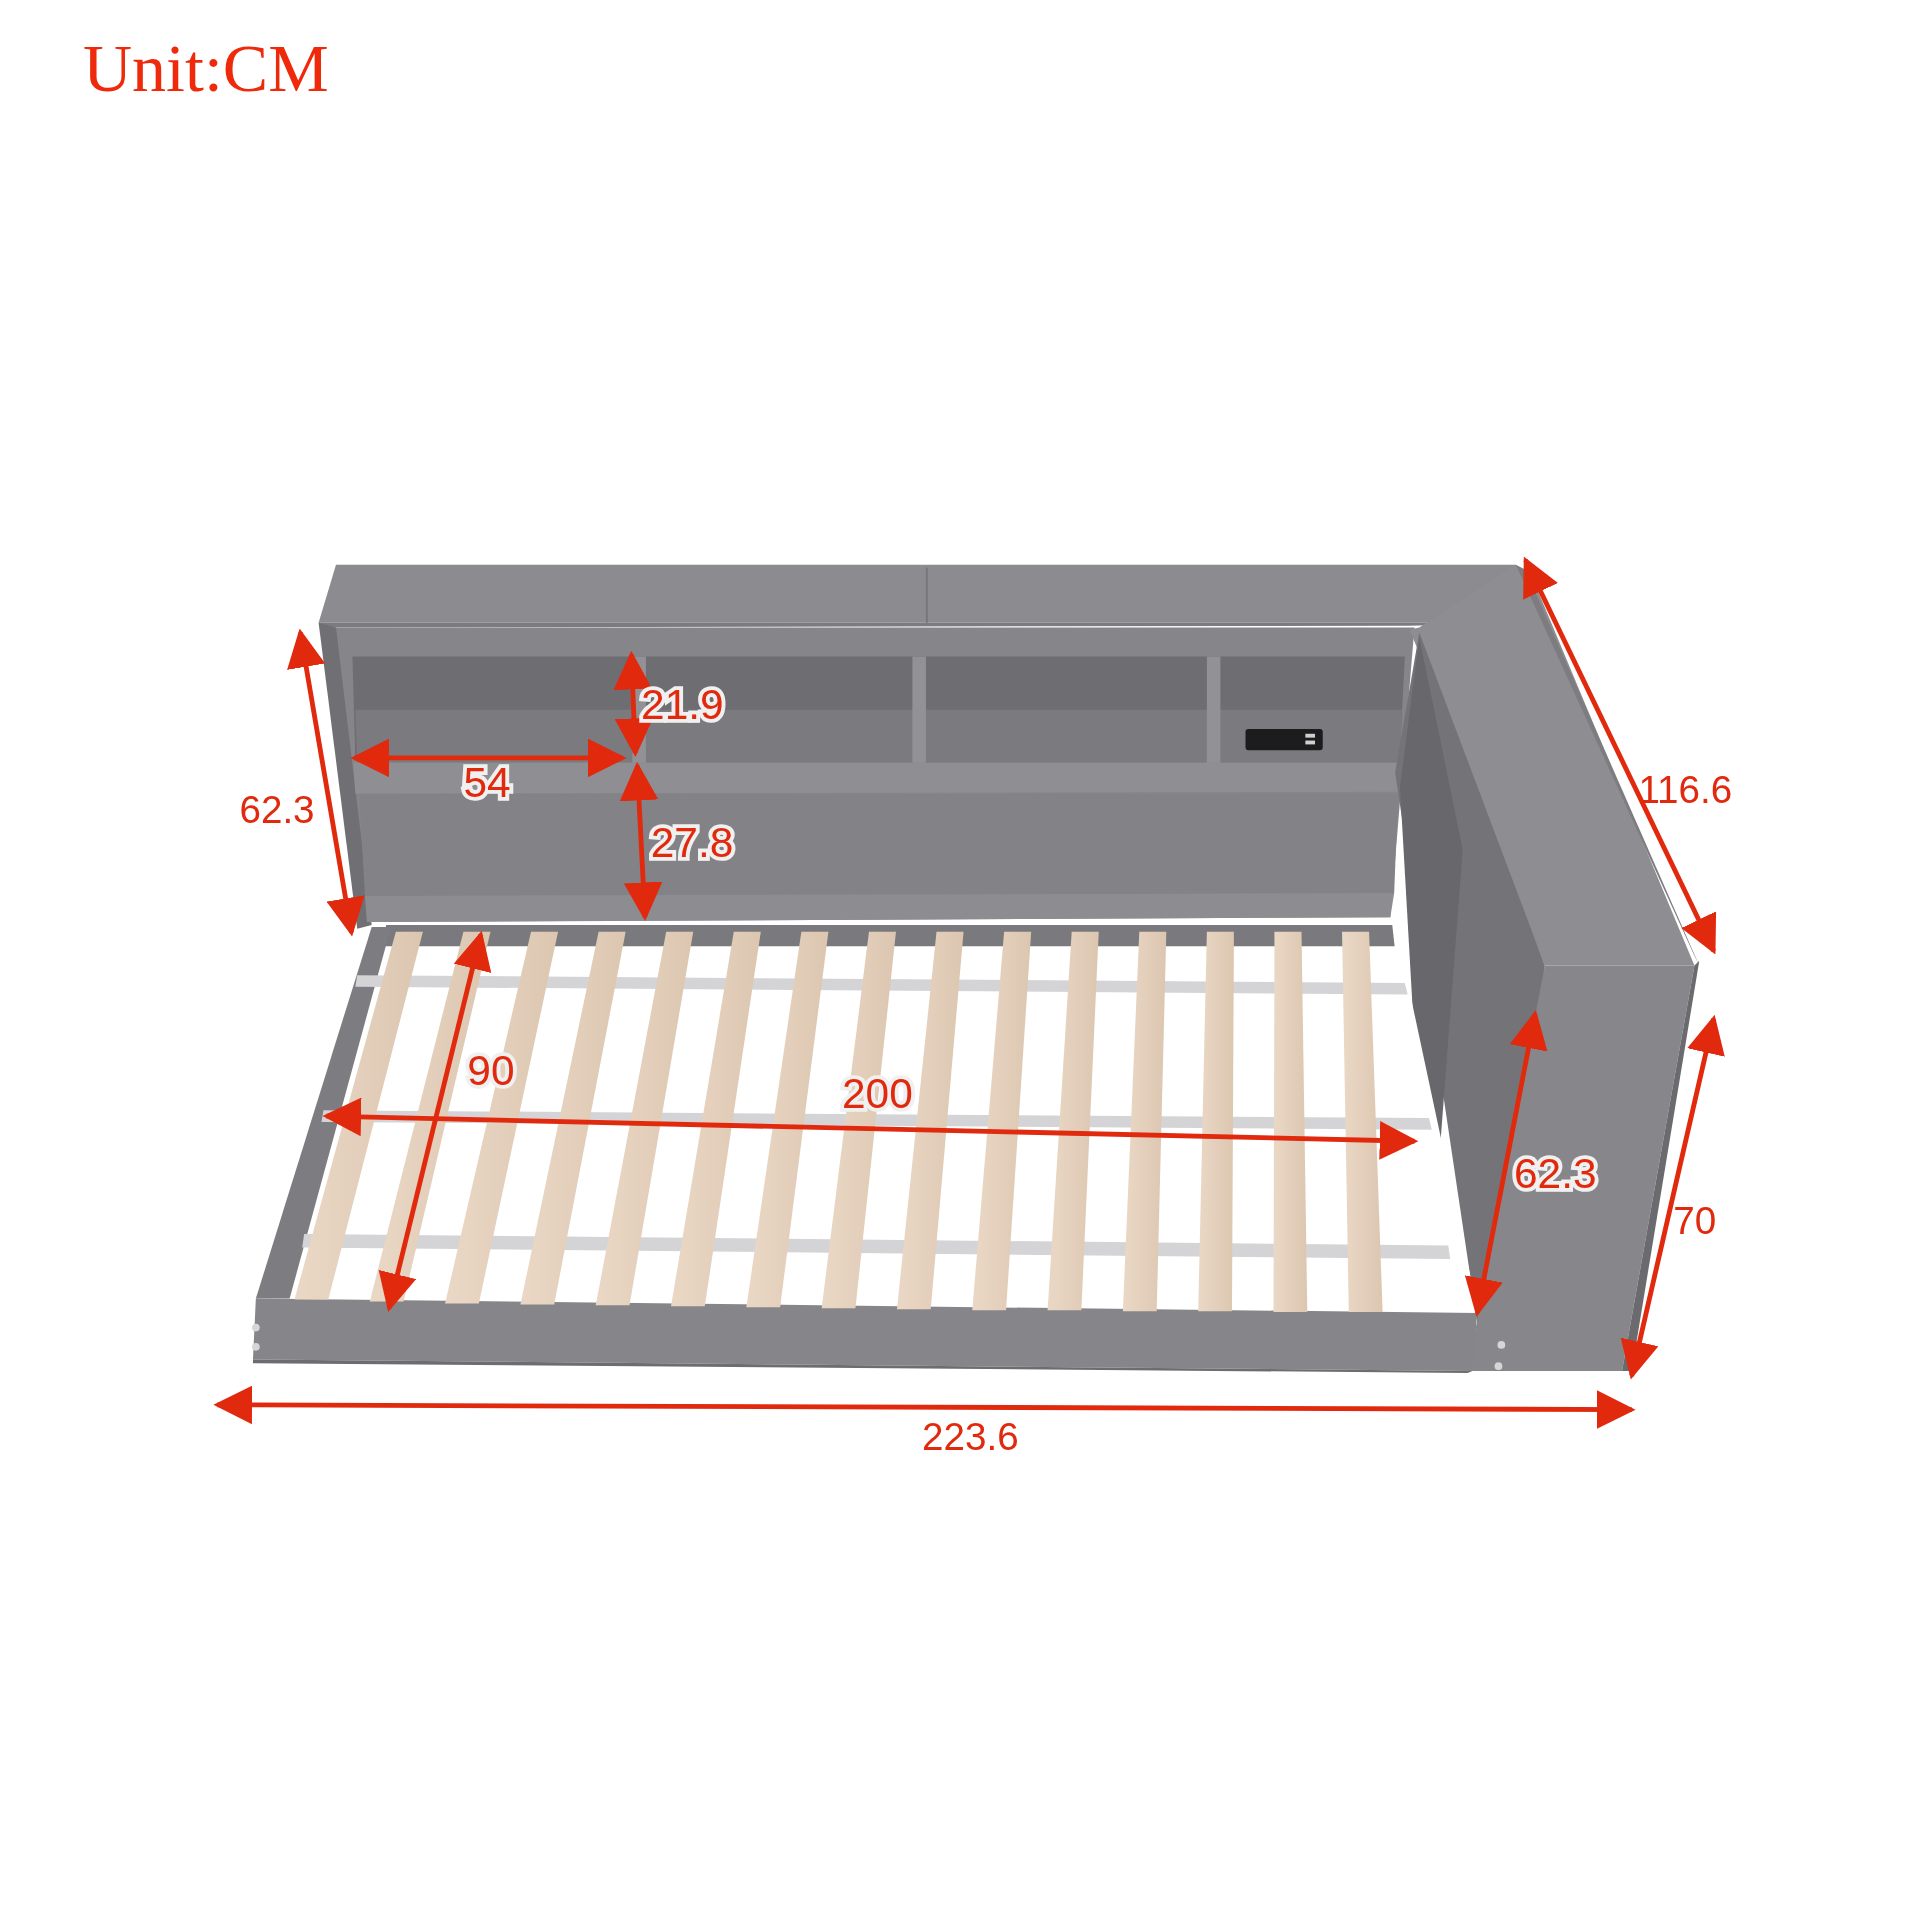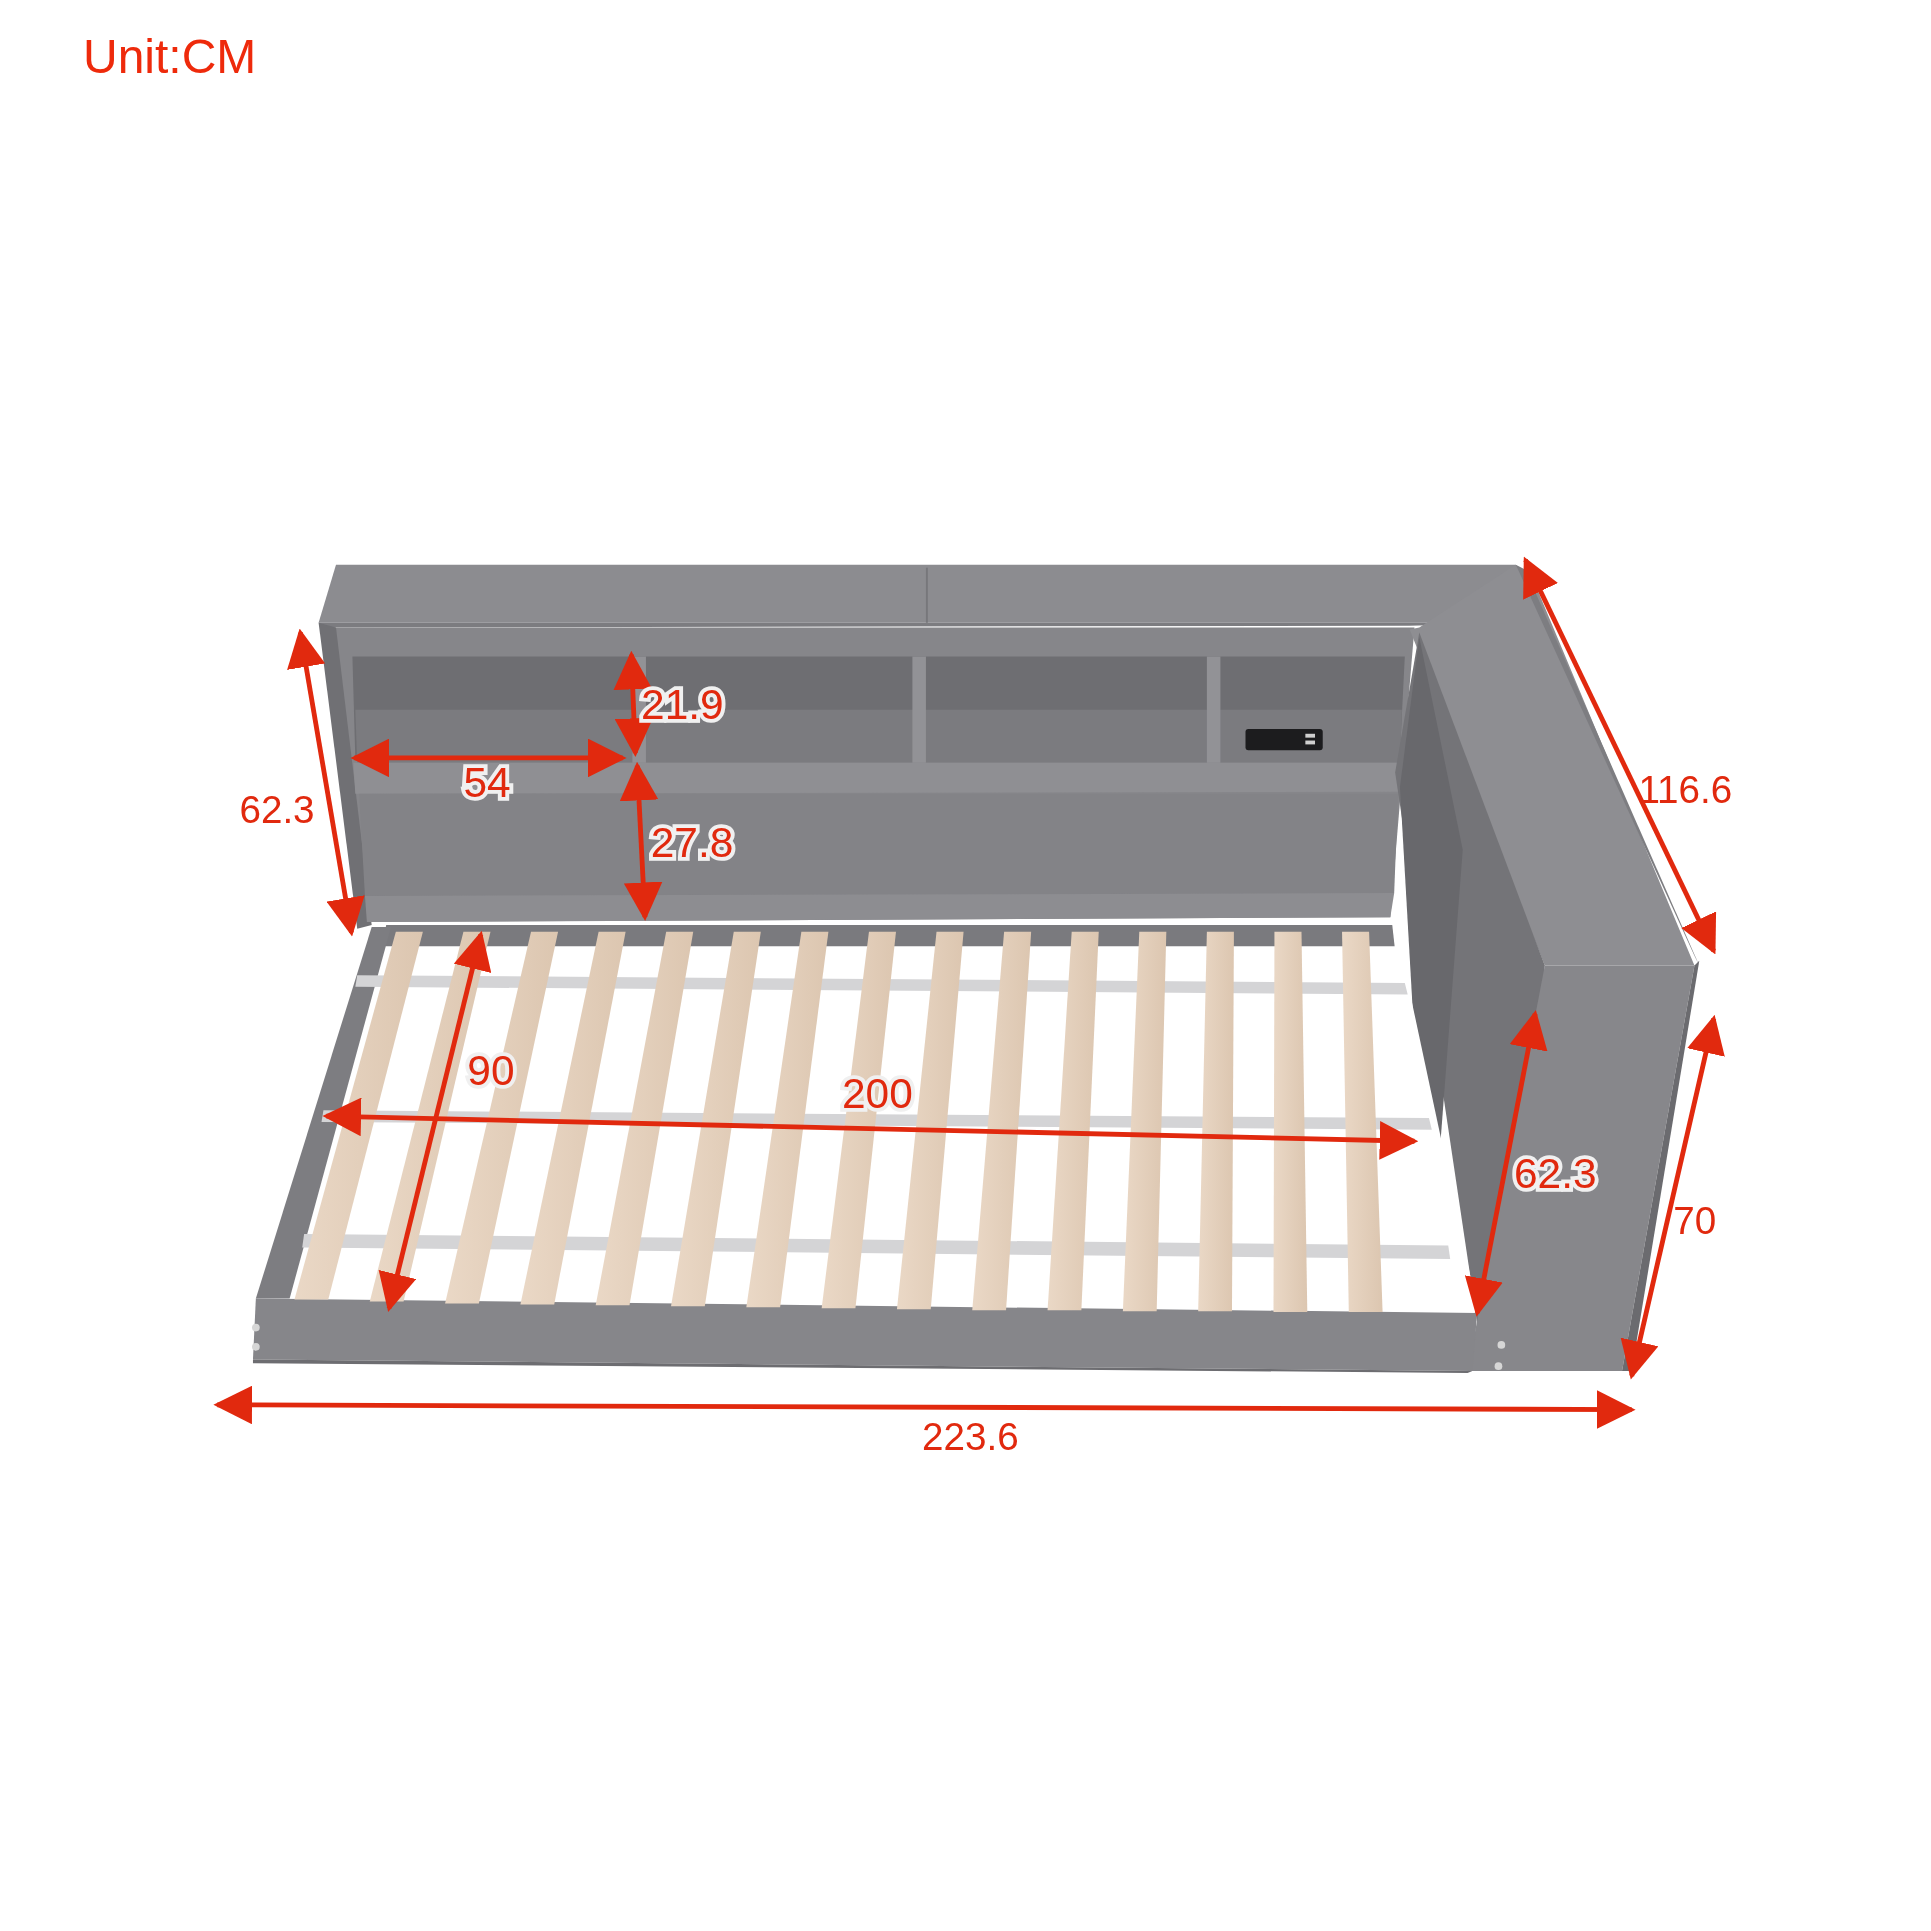--- a/index.html
+++ b/index.html
@@ -1,20 +1,20 @@
 <!DOCTYPE html>
 <html><head>
 <meta charset="utf-8">
 <style>
   html, body { margin: 0; padding: 0; background: #ffffff; }
   body { width: 1931px; height: 1931px; position: relative; overflow: hidden;
          font-family: "Liberation Sans", "DejaVu Sans", sans-serif; }
   #stage { position: absolute; left: 0; top: 0; width: 1931px; height: 1931px; }
-  .unit-title { position: absolute; left: 83px; top: 29px; font-size: 48px;
-                color: #ee2a0b; font-family: Liberation Sans, sans-serif; letter-spacing: 0px; }
+  .unit-title { position: absolute; left: 83px; top: 29px; font-size: 68px;
+                color: #ee2a0b; font-family: Liberation Serif, serif; letter-spacing: 0px; }
   svg text.dim-plain { font-family: "Liberation Sans", sans-serif; font-size: 40px; fill: #e1290e; }
   svg text.dim-halo { font-family: "Liberation Sans", sans-serif; font-size: 44px; fill: #e1290e;
                       stroke: #f0f0f0; stroke-width: 8px; paint-order: stroke; }
 </style>
 </head>
 <body>
 
 <div id="stage">
   <div class="unit-title">Unit:CM</div>
 

